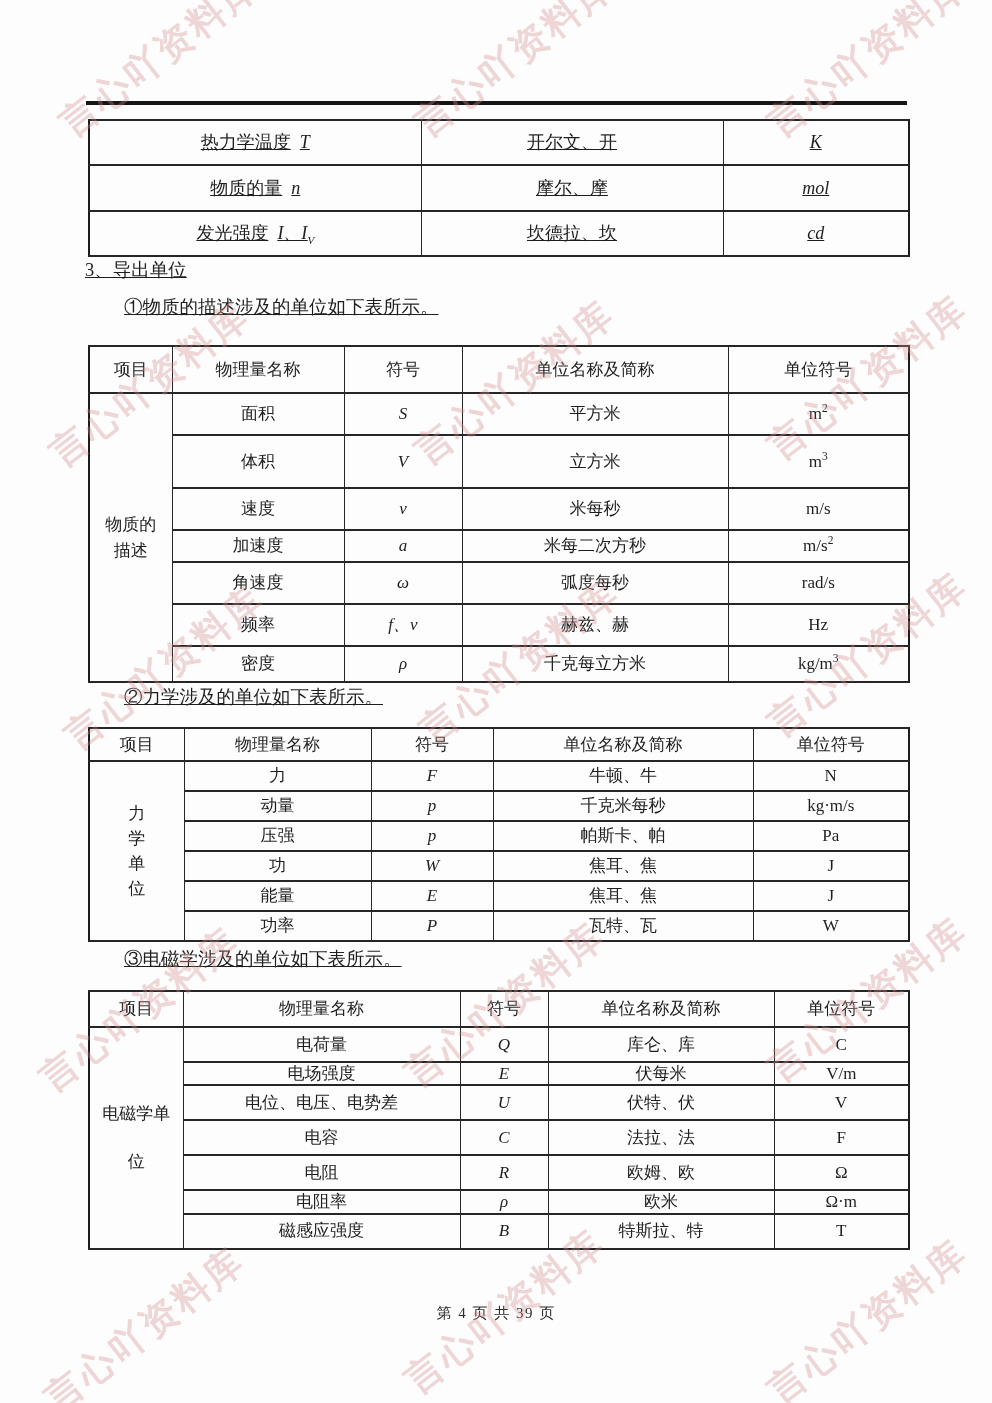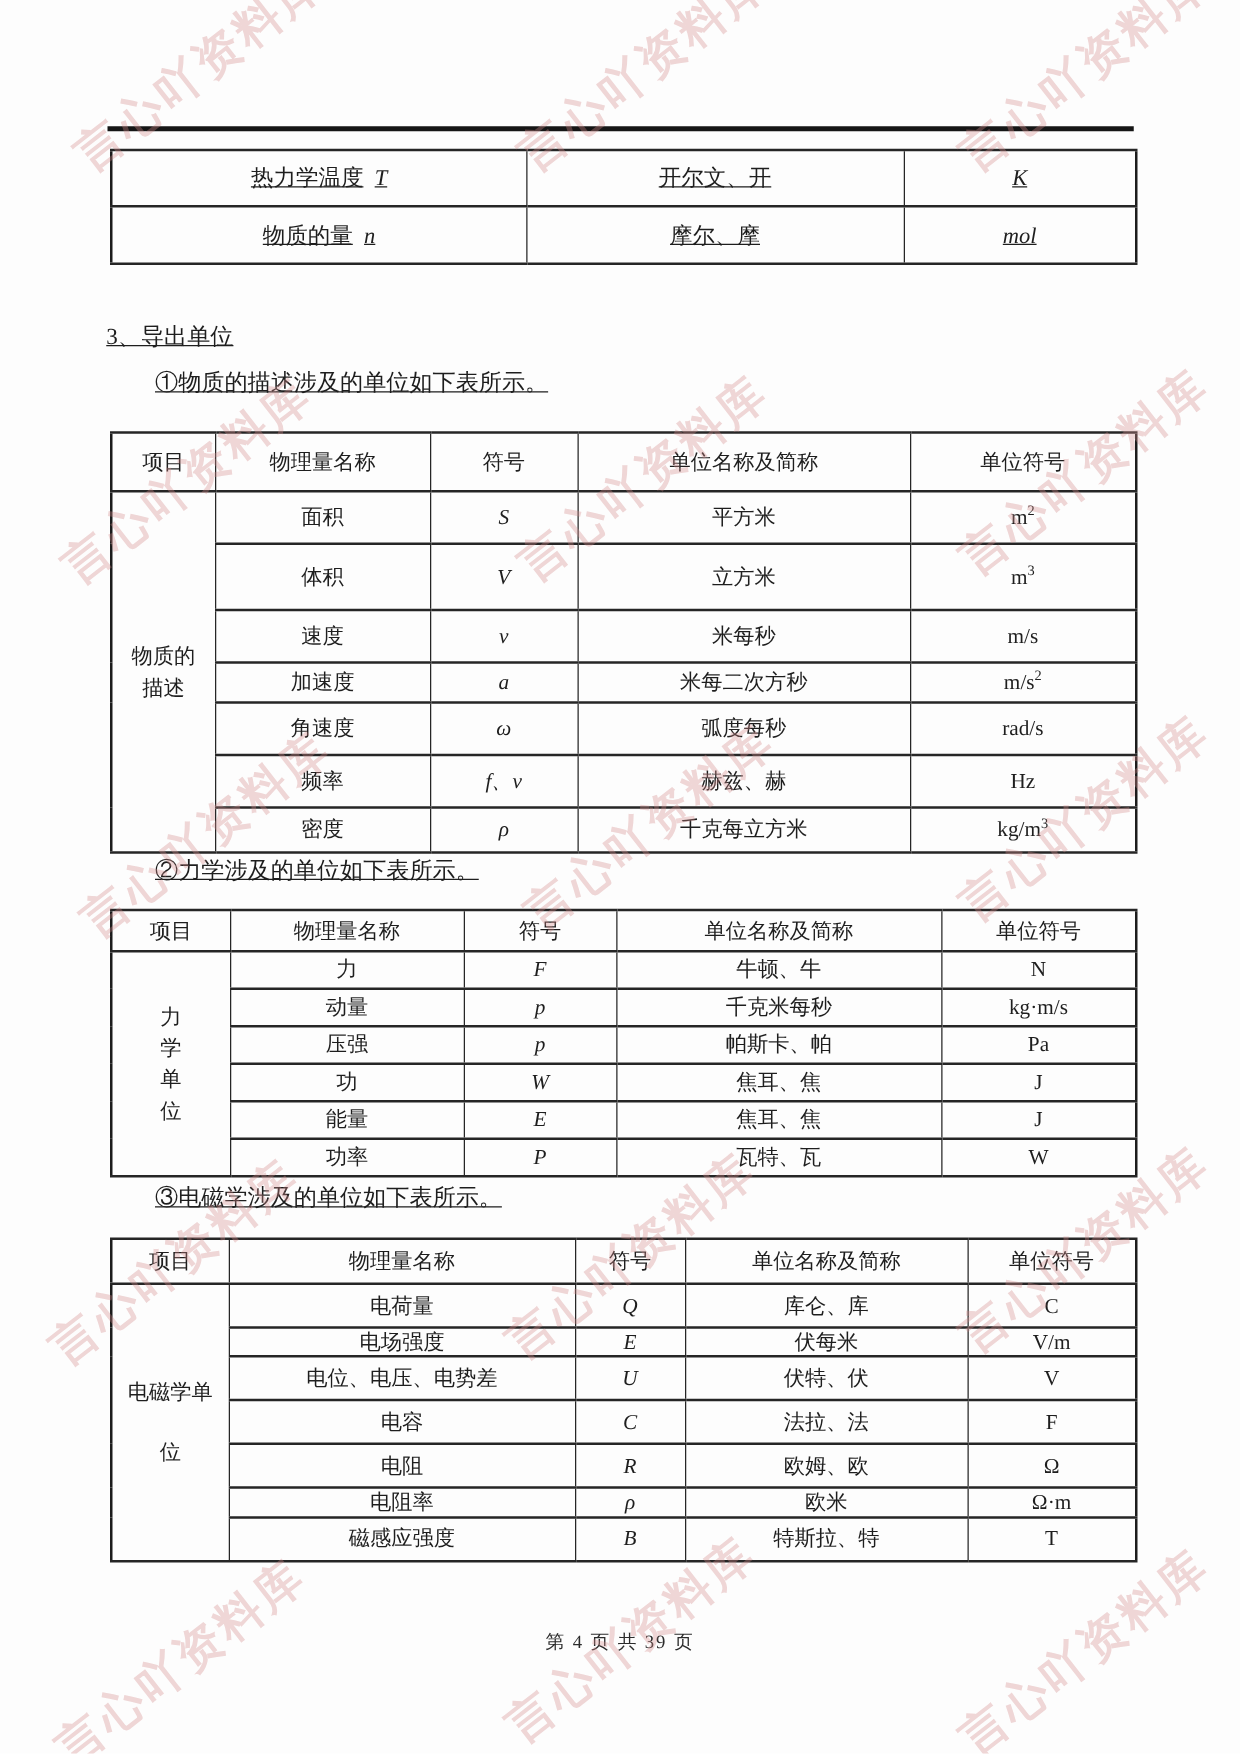--- a/index.html
+++ b/index.html
@@ -81,20 +81,25 @@
           <tr style="height:45px">
         <td><span>热力学温度</span><span class="sym sp">T</span></td>
         <td>开尔文、开</td>
         <td class="sym">K</td>
       </tr>
       <tr style="height:46px">
         <td><span>物质的量</span><span class="sym sp">n</span></td>
         <td>摩尔、摩</td>
         <td class="sym">mol</td>
       </tr>
+      <tr style="height:45px">
+        <td><span>发光强度</span><span class="sym sp">I、I</span><sub class="sym">V</sub></td>
+        <td>坎德拉、坎</td>
+        <td class="sym">cd</td>
+      </tr>
     </tbody>
       </table>
 
     <div class="txt" style="left:85px;top:259px">3、导出单位</div>
     <div class="txt" style="left:124px;top:296px">①物质的描述涉及的单位如下表所示。</div>
 
     <table style="left:88px;top:345px;width:820px">
       <colgroup>
           <col style="width:83px">
           <col style="width:172px">

